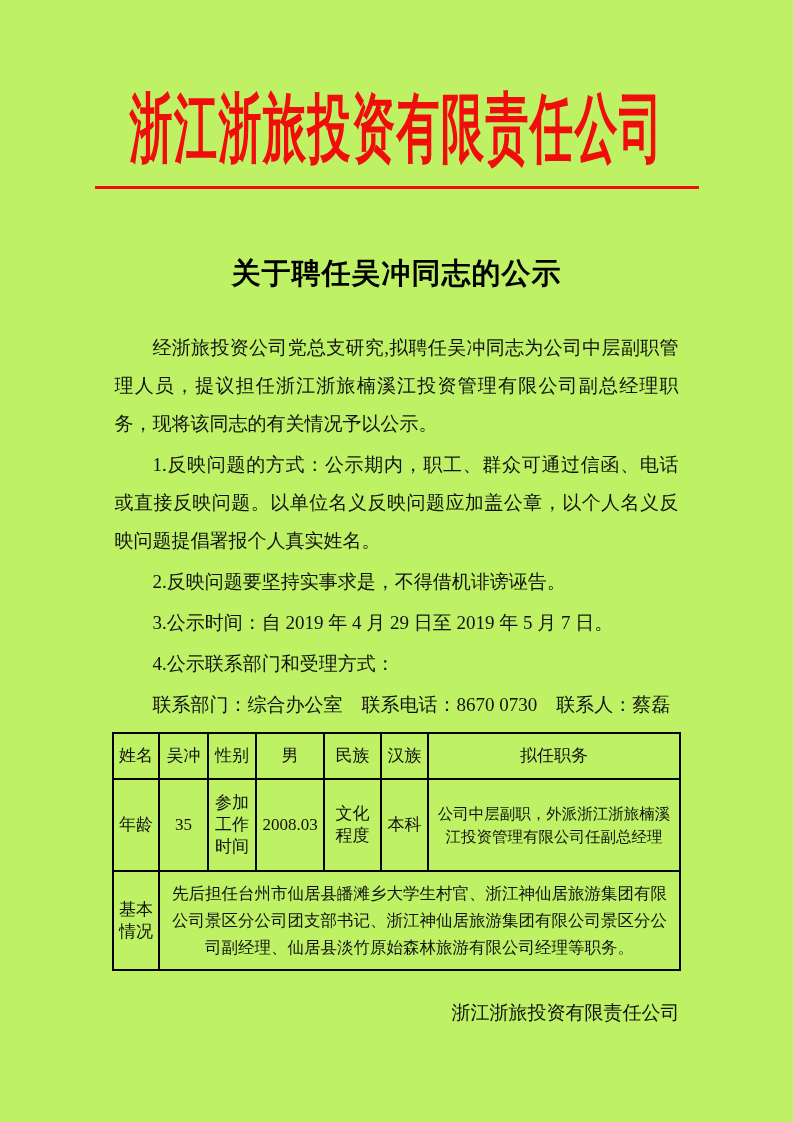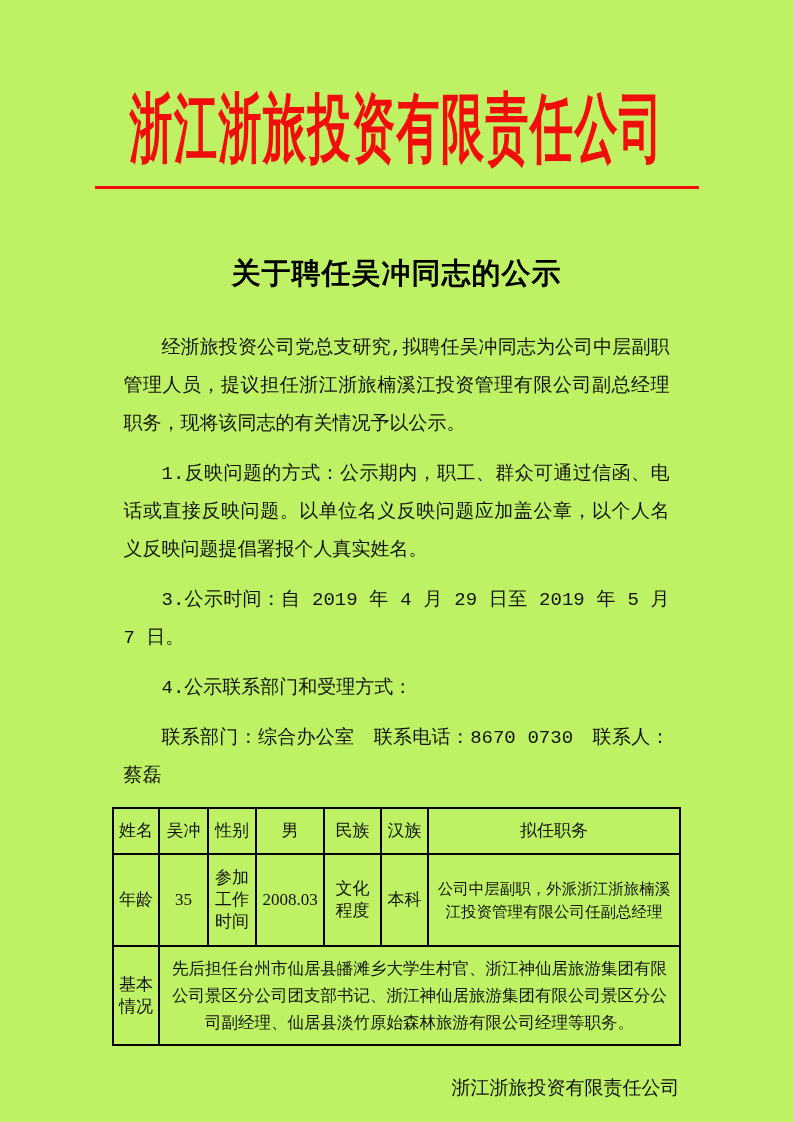--- a/index.html
+++ b/index.html
@@ -31,21 +31,21 @@
   .doc-title {
     margin: 68px 0 0 0; text-align: center;
     font-size: 29px; font-weight: bold; line-height: 32px;
     letter-spacing: 1px; color: #000;
   }
   
   .body-text {
     width: 570px; margin: 40px auto 0 auto;
     font-size: 19px; line-height: 38px; text-align: justify; color: #111;
   }
-  .body-text p { margin: 12px; text-indent: 2em; font-family: Liberation Mono, monospace; }
+  .body-text p { margin: 3px; text-indent: 2em; }
   
   table.info-table {
     width: 567px; margin: 8px auto 0 auto;
     border-collapse: collapse; table-layout: fixed;
   }
   table.info-table td {
     border: 2px solid #000; text-align: center; vertical-align: middle;
     padding: 2px 4px; color: #111;
   }
   td.th {
@@ -77,20 +77,21 @@
       <span class="letterhead-text">浙江浙旅投资有限责任公司</span>
     </div>
     <div class="red-rule"></div>
   </header>
 
   <h1 class="doc-title">关于聘任吴冲同志的公示</h1>
 
   <section class="body-text">
     <p>经浙旅投资公司党总支研究,拟聘任吴冲同志为公司中层副职管理人员，提议担任浙江浙旅楠溪江投资管理有限公司副总经理职务，现将该同志的有关情况予以公示。</p>
     <p>1.反映问题的方式：公示期内，职工、群众可通过信函、电话或直接反映问题。以单位名义反映问题应加盖公章，以个人名义反映问题提倡署报个人真实姓名。</p>
+    <p>2.反映问题要坚持实事求是，不得借机诽谤诬告。</p>
     <p>3.公示时间：自 2019 年 4 月 29 日至 2019 年 5 月 7 日。</p>
     <p>4.公示联系部门和受理方式：</p>
     <p>联系部门：综合办公室　联系电话：8670 0730　联系人：蔡磊</p>
   </section>
 
   <table class="info-table">
     <colgroup>
       <col style="width:46px">
         <col style="width:49px">
         <col style="width:48px">

